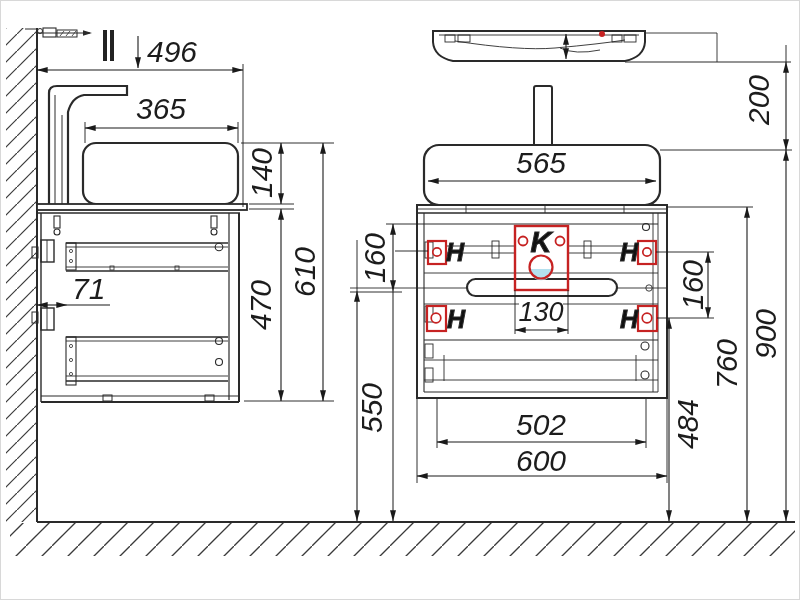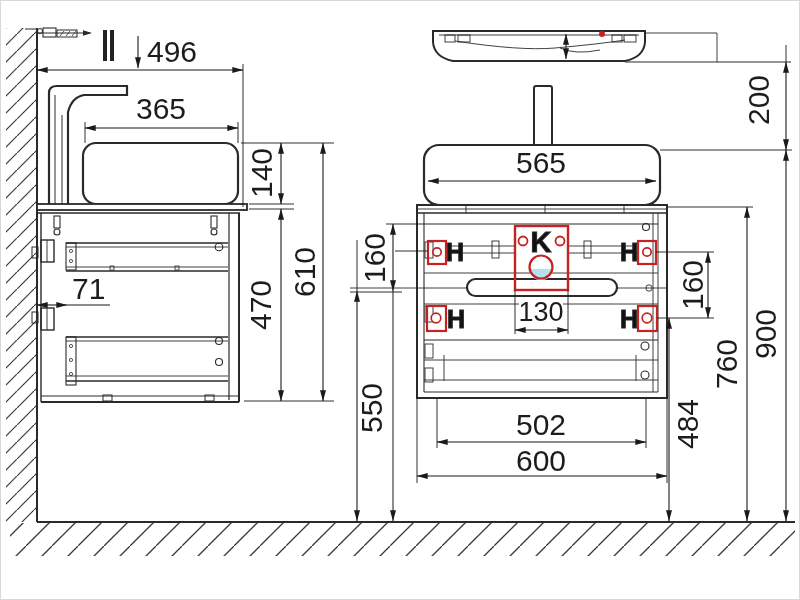--- a/index.html
+++ b/index.html
@@ -1,16 +1,16 @@
 <!DOCTYPE html>
 <html><head>
 <meta charset="utf-8">
 <style>
   html,body{margin:0;padding:0;background:#fff;}
-  .stage{width:800px;height:600px;position:relative;background:#ef4444;overflow:hidden;}
+  .stage{width:800px;height:600px;position:relative;background:#ef4444;overflow:hidden;font-style:italic;}
   svg{display:block;}
   .dim-text{font-family:"Liberation Sans",sans-serif;font-size:30px;fill:#1c1c1c;}
   .dim-text-s{font-family:"Liberation Sans",sans-serif;font-size:27px;fill:#1c1c1c;}
   .marker-text{font-family:"Liberation Sans",sans-serif;font-weight:bold;fill:#111;}
   .k-text{font-size:29px;}
   .h-text{font-size:25px;}
 </style>
 </head>
 <body>
 

